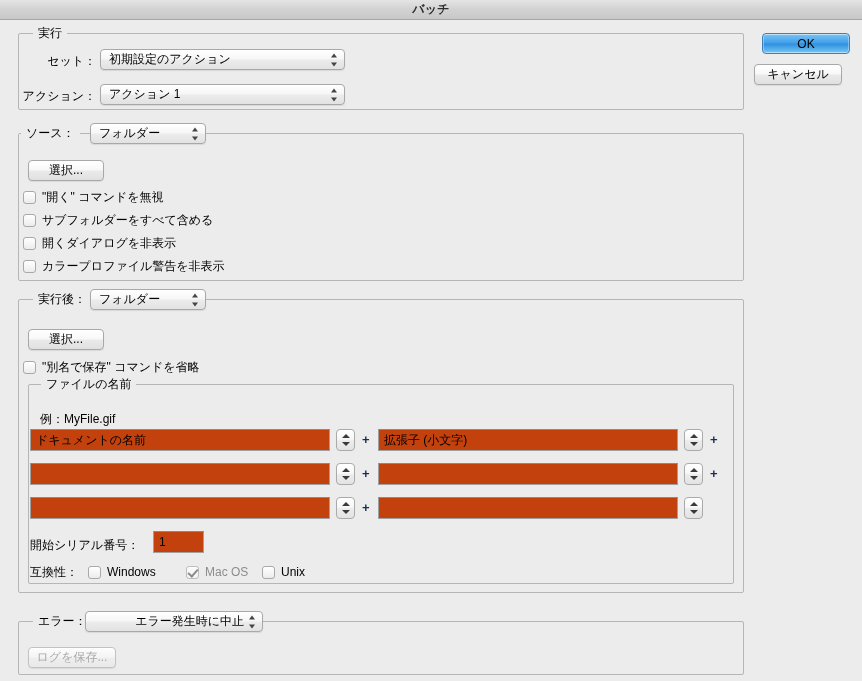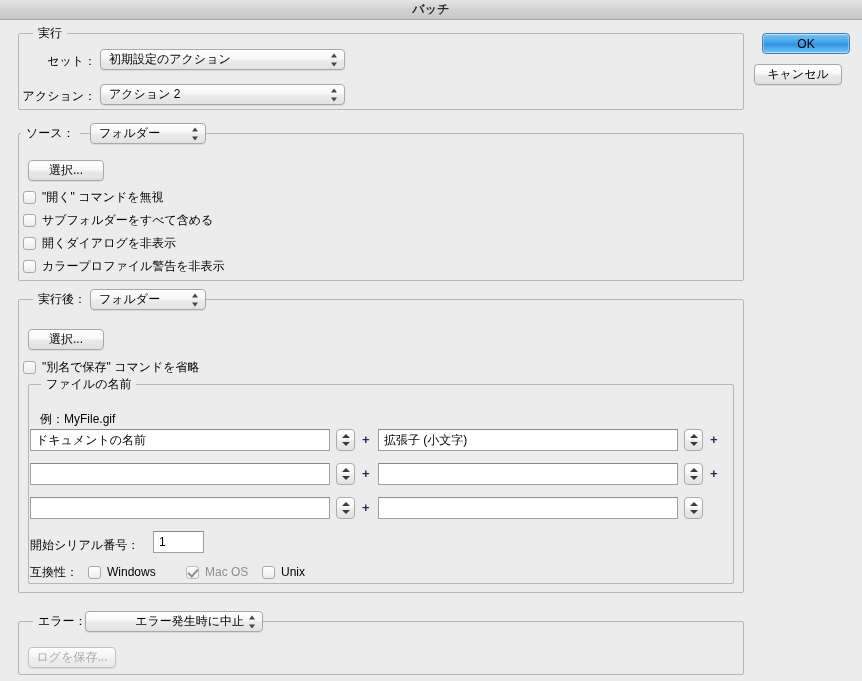--- a/index.html
+++ b/index.html
@@ -177,21 +177,21 @@
     border-color: #bdbdbd;
     background: linear-gradient(to bottom, #fbfbfb 0%, #f2f2f2 100%);
   }
   .checkrow.dim-label { color: #8d8d8d; }
 
   
   .textfield {
     position: absolute;
     box-sizing: border-box;
     height: 22px;
-    background: #ffffff;
+    background: #c2410c;
     border: 1px solid #a0a0a0;
     border-top-color: #8a8a8a;
     display: flex;
     align-items: center;
     padding: 0 5px;
     font-size: 12px;
     color: #000;
     white-space: nowrap;
     overflow: hidden;
   }
@@ -251,21 +251,21 @@
 <div class="popup" style="left:100px; top:49px; width:245px;">
   <span>初期設定のアクション</span>
   <span class="popup-arrows">
       <i class="up"></i>
       <i class="down"></i>
     </span>
 </div>
 
 <div class="lbl right" style="left:8px; top:88px; width:88px;">アクション：</div>
 <div class="popup" style="left:100px; top:84px; width:245px;">
-  <span>アクション 2</span>
+  <span>アクション 1</span>
   <span class="popup-arrows">
       <i class="up"></i>
       <i class="down"></i>
     </span>
 </div>
 
 <div class="groupbox" style="left:18px; top:133px; width:726px; height:148px;">
   <span class="group-legend" style="left:2px;">
     <span>ソース：</span>
   </span>

